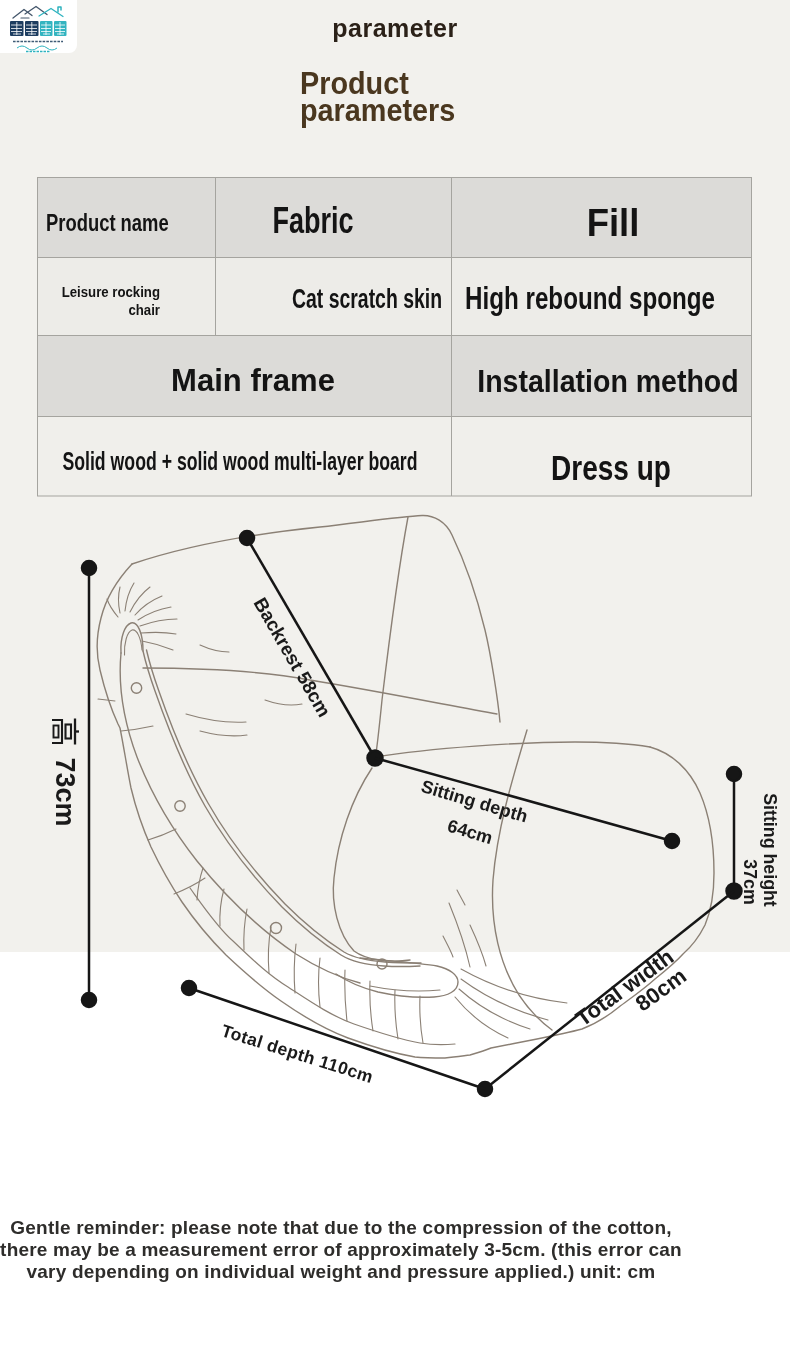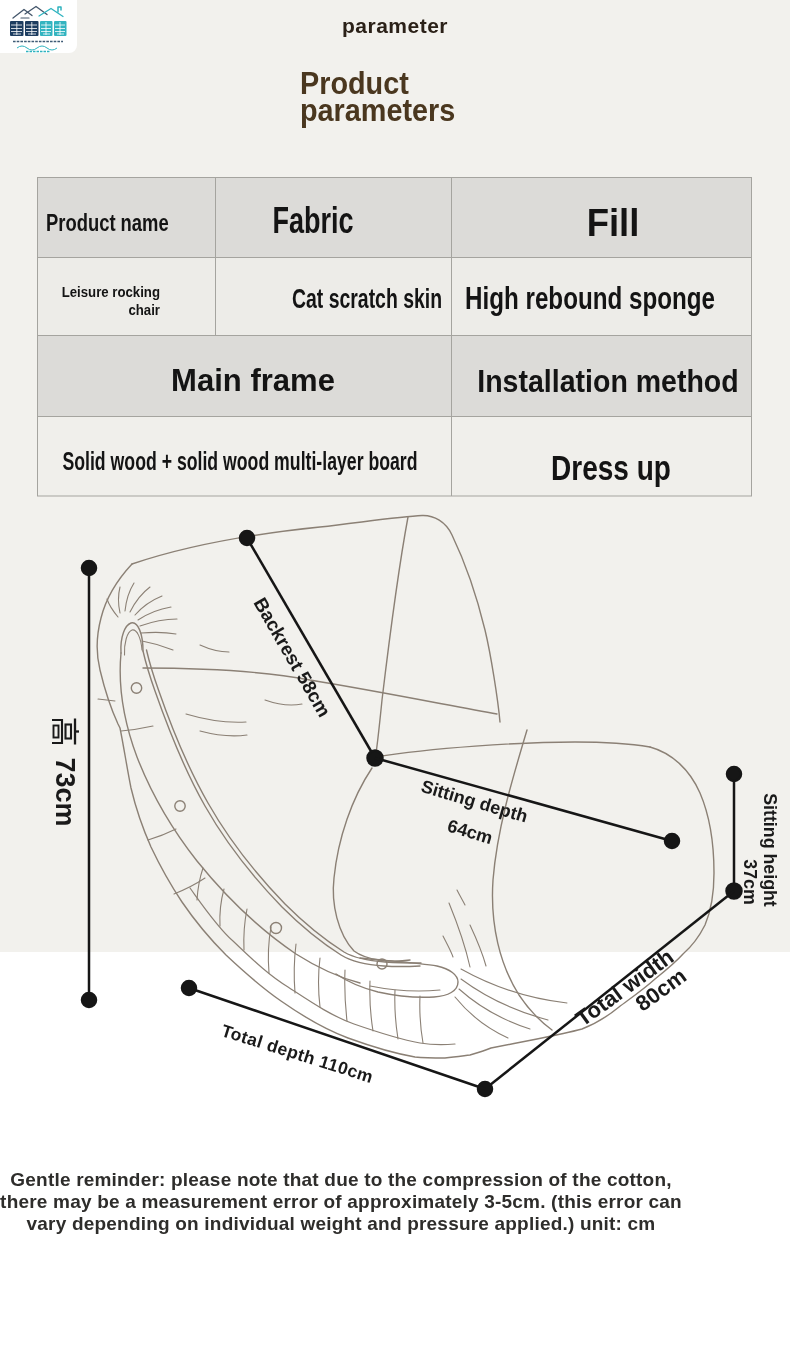--- a/index.html
+++ b/index.html
@@ -42,21 +42,21 @@
     <g stroke="#3d5a75" stroke-width="1.4">
       <path d="M13,41.5 h50" stroke-dasharray="2.6 1.1"></path>
     </g>
 
     <g fill="none" stroke="#2fb3bf">
       <path d="M17,48 q5,-4 10,0 q5,4 10,0 q5,-4 10,0 q5,4 10,0" stroke-width="1"></path>
       <path d="M26,51.5 h24" stroke-width="1.6" stroke-dasharray="2.5 1"></path>
     </g>
   </svg>
 
-  <div class="abs" style="left:0;top:14px;width:790px;text-align:center;font-weight:bold;font-size:21px;color:#2b2118;letter-spacing:0.5px;">parameter</div>
+  <div class="abs" style="left:0;top:14px;width:790px;text-align:center;font-weight:bold;font-size:25px;color:#2b2118;letter-spacing:0.5px;">parameter</div>
 
   <div class="abs" style="left:300px;top:70px;font-weight:bold;font-size:32px;line-height:27.2px;color:#4a371f;transform:scaleX(0.9);transform-origin:0 0;">Product<br>parameters</div>
 
   <div class="abs" style="left:37px;top:177px;width:714px;height:80px;background:#dcdbd8;"></div>
   <div class="abs" style="left:37px;top:257px;width:714px;height:78px;background:#edece8;"></div>
   <div class="abs" style="left:37px;top:335px;width:714px;height:81px;background:#dcdbd8;"></div>
   <div class="abs" style="left:37px;top:416px;width:714px;height:80px;background:#f0efeb;"></div>
 
   <svg class="abs" style="left:0;top:0;" width="790" height="500" viewBox="0 0 790 500">
     <g stroke="#a5a49f" stroke-width="1" fill="none">
@@ -227,14 +227,14 @@
 
       <g transform="translate(625,988) rotate(-36)">
         <text x="0" y="7" text-anchor="middle" font-size="22">Total width</text>
         <text x="28" y="30" text-anchor="middle" font-size="22">80cm</text>
       </g>
 
       <text transform="translate(297,1055) rotate(17.5)" text-anchor="middle" font-size="17.5" letter-spacing="0.4" dominant-baseline="middle">Total depth 110cm</text>
     </g>
   </svg>
 
-  <div class="abs" style="left:0;top:1169px;width:682px;text-align:center;font-weight:bold;font-size:19px;line-height:21.9px;color:#2e2d2b;letter-spacing:0.2px;">Gentle reminder: please note that due to the compression of the cotton,<br>there may be a measurement error of approximately 3-5cm. (this error can<br>vary depending on individual weight and pressure applied.) unit: cm</div>
+  <div class="abs" style="left:0;top:1217px;width:682px;text-align:center;font-weight:bold;font-size:19px;line-height:21.9px;color:#2e2d2b;letter-spacing:0.2px;">Gentle reminder: please note that due to the compression of the cotton,<br>there may be a measurement error of approximately 3-5cm. (this error can<br>vary depending on individual weight and pressure applied.) unit: cm</div>
 </div>
 
 </body></html>

